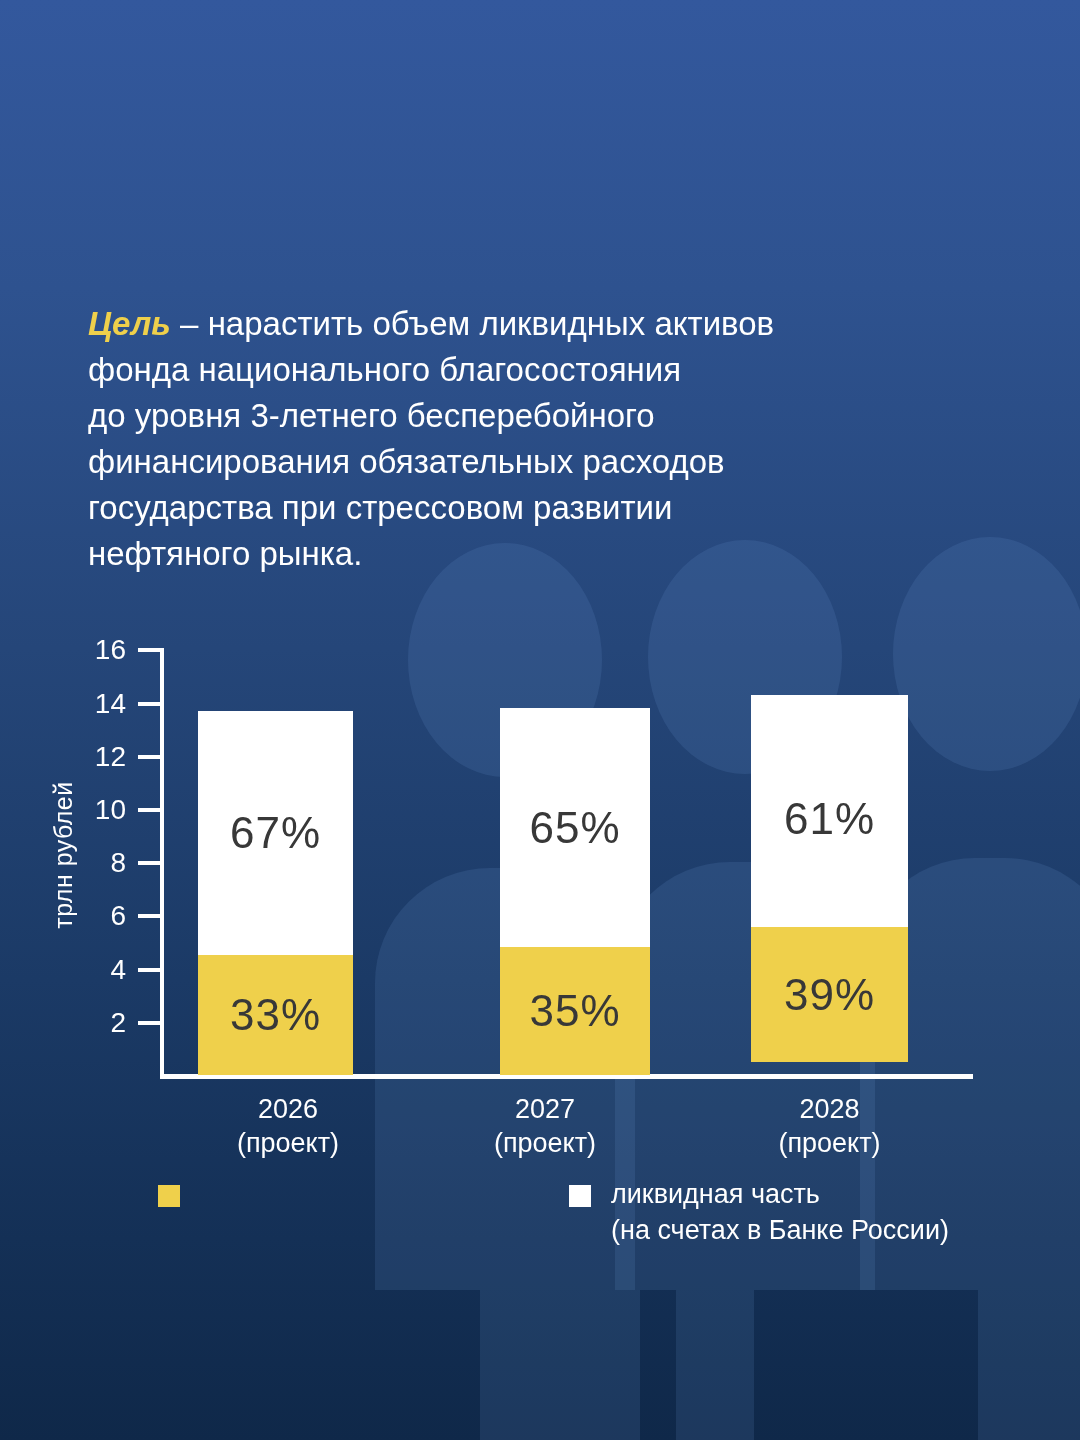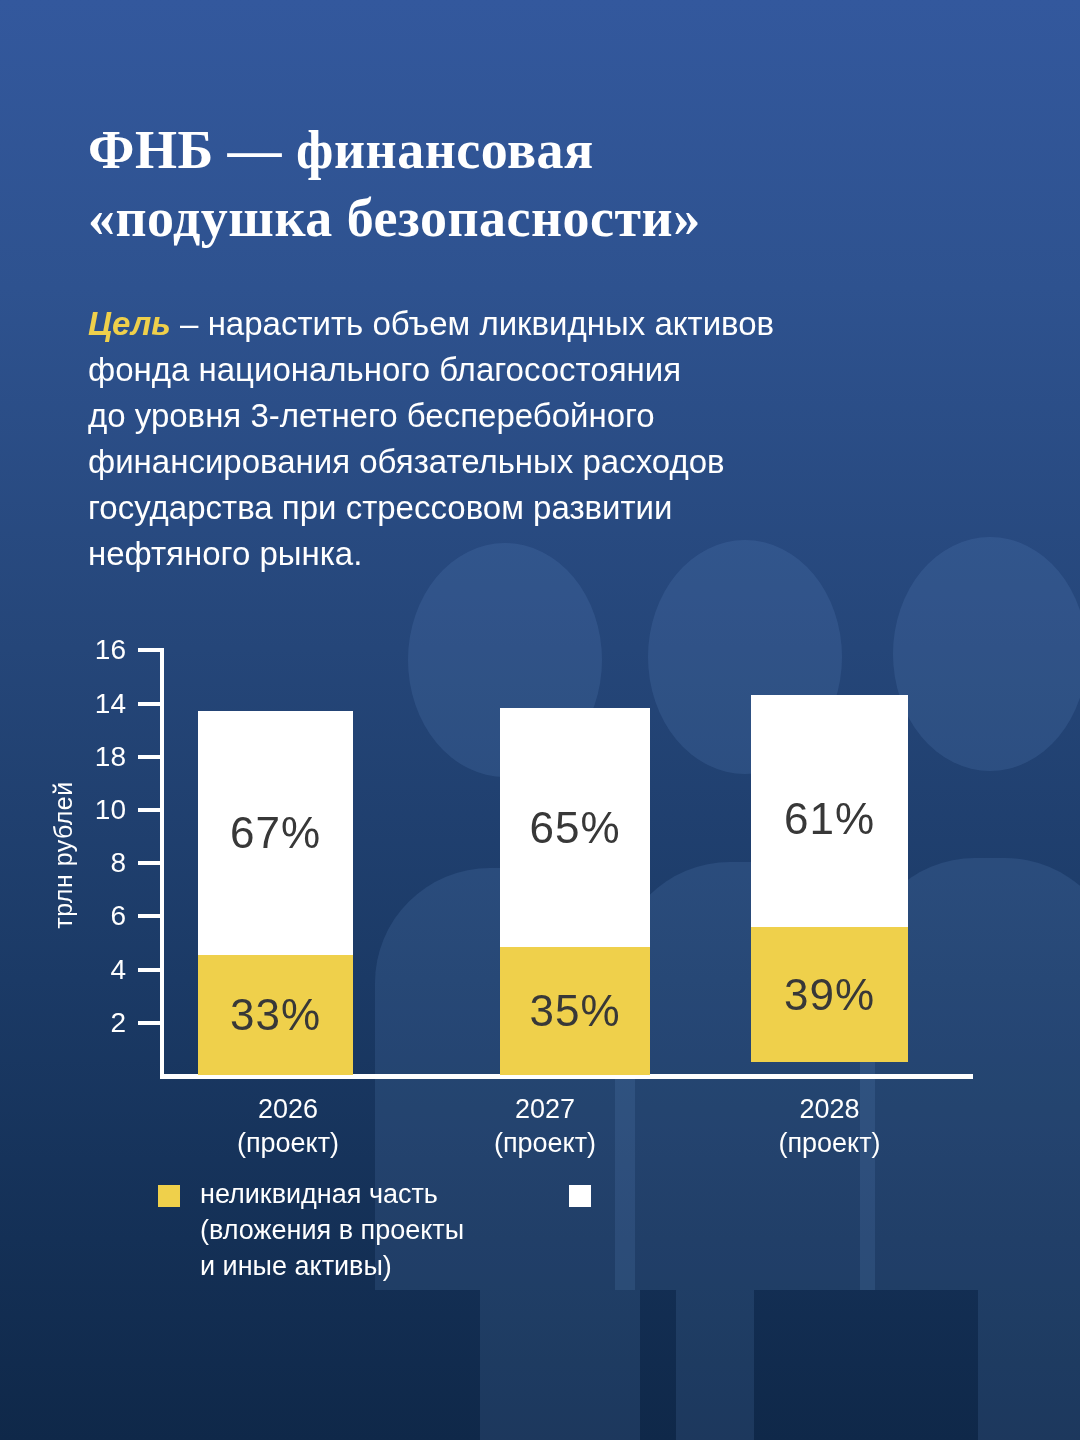--- a/index.html
+++ b/index.html
@@ -43,40 +43,38 @@
   <div class="decor head" style="left:408px;top:543px;width:194px;height:234px;"></div>
   <div class="decor head" style="left:648px;top:540px;width:194px;height:234px;"></div>
   <div class="decor head" style="left:893px;top:537px;width:194px;height:234px;"></div>
   <div class="decor shoulder" style="left:375px;top:868px;width:260px;height:422px;"></div>
   <div class="decor shoulder" style="left:615px;top:862px;width:260px;height:428px;"></div>
   <div class="decor shoulder" style="left:860px;top:858px;width:260px;height:432px;"></div>
   <div class="decor" style="left:480px;top:1290px;width:160px;height:150px;"></div>
   <div class="decor" style="left:676px;top:1290px;width:78px;height:150px;"></div>
   <div class="decor" style="left:978px;top:1290px;width:102px;height:150px;"></div>
 
-  <h1 class="title">ФНБ — финансовая
-«подушка безопасности»</h1>
 
   <p class="intro"><span class="lead" style="color: rgb(239, 208, 75);">Цель</span> <span>– нарастить объем ликвидных активов
 фонда национального благосостояния
 до уровня 3-летнего бесперебойного
 финансирования обязательных расходов
 государства при стрессовом развитии
 нефтяного рынка.</span></p>
 
   <div id="chart">
     <div class="ylab">трлн рублей</div>
     <div class="axis-v"></div>
     <div class="axis-h"></div>
   <div class="ytick" style="top: 648.4px;"></div>
       <div class="ytick-label" style="top: 633.4px;">16</div>
       <div class="ytick" style="top: 701.6px;"></div>
       <div class="ytick-label" style="top: 686.6px;">14</div>
       <div class="ytick" style="top: 754.8px;"></div>
-      <div class="ytick-label" style="top: 739.8px;">18</div>
+      <div class="ytick-label" style="top: 739.8px;">12</div>
       <div class="ytick" style="top: 808px;"></div>
       <div class="ytick-label" style="top: 793px;">10</div>
       <div class="ytick" style="top: 861.2px;"></div>
       <div class="ytick-label" style="top: 846.2px;">8</div>
       <div class="ytick" style="top: 914.4px;"></div>
       <div class="ytick-label" style="top: 899.4px;">6</div>
       <div class="ytick" style="top: 967.6px;"></div>
       <div class="ytick-label" style="top: 952.6px;">4</div>
       <div class="ytick" style="top: 1020.8px;"></div>
       <div class="ytick-label" style="top: 1005.8px;">2</div>
@@ -108,22 +106,21 @@
           <span class="seg-label" style="color: rgb(56, 56, 56);">39%</span>
         </div>
       </div>
       <div class="cat" style="left: 719.5px;">2028
 (проект)</div>
     </div>
 
   <div>
     <div class="legend-item" style="left:158px;">
       <span class="swatch" style="background: rgb(239, 208, 75);"></span>
-      <span class="legend-label">неликвидная часть
-(вложения в проекты
-и иные активы)</span>
     </div>
     <div class="legend-item" style="left:569px;">
       <span class="swatch" style="background: rgb(255, 255, 255);"></span>
+      <span class="legend-label">ликвидная часть
+(на счетах в Банке России)</span>
     </div>
   </div>
 
 </div>
 
 </body></html>

